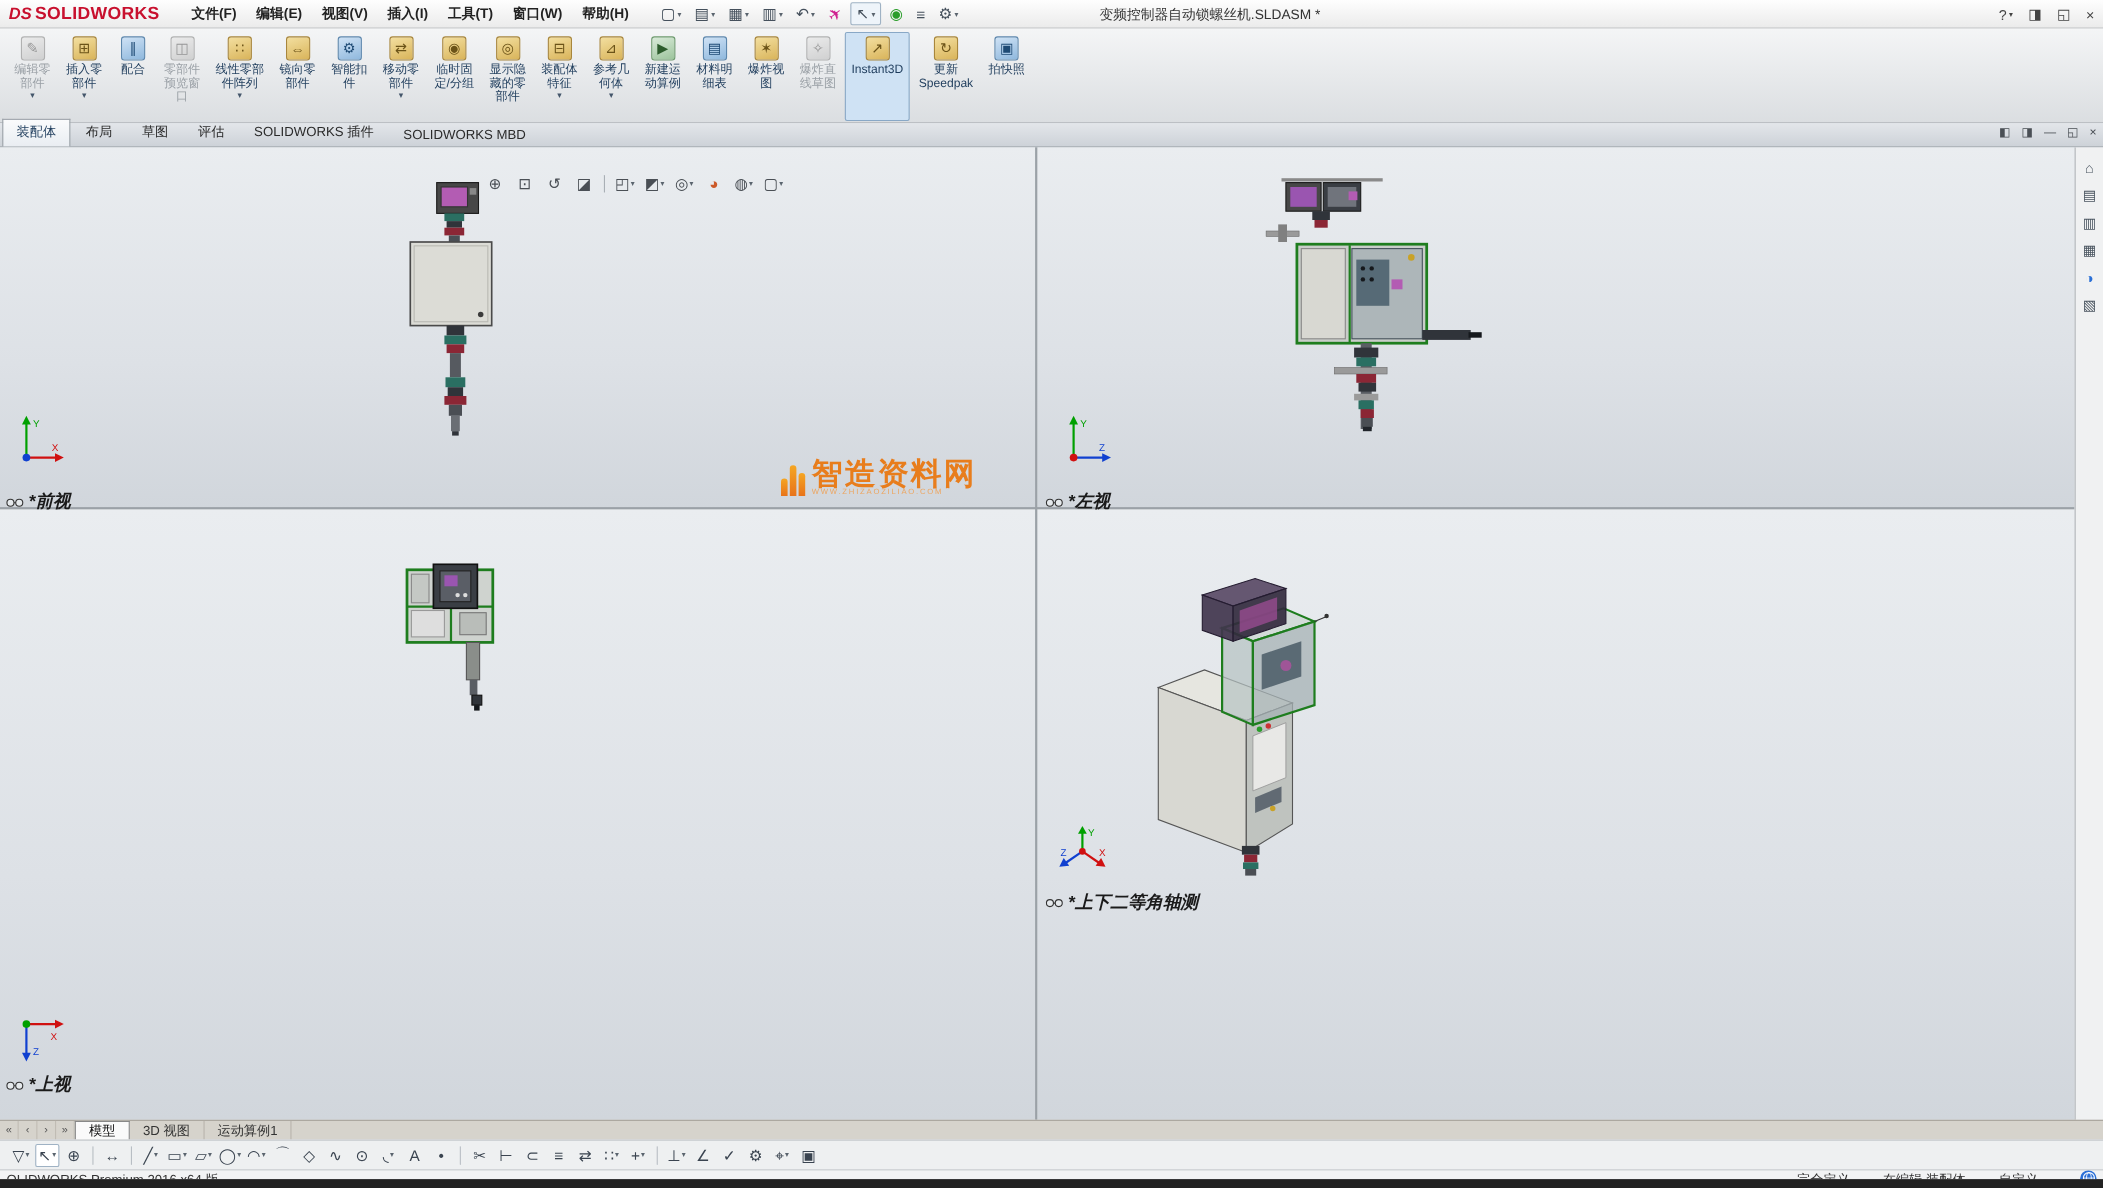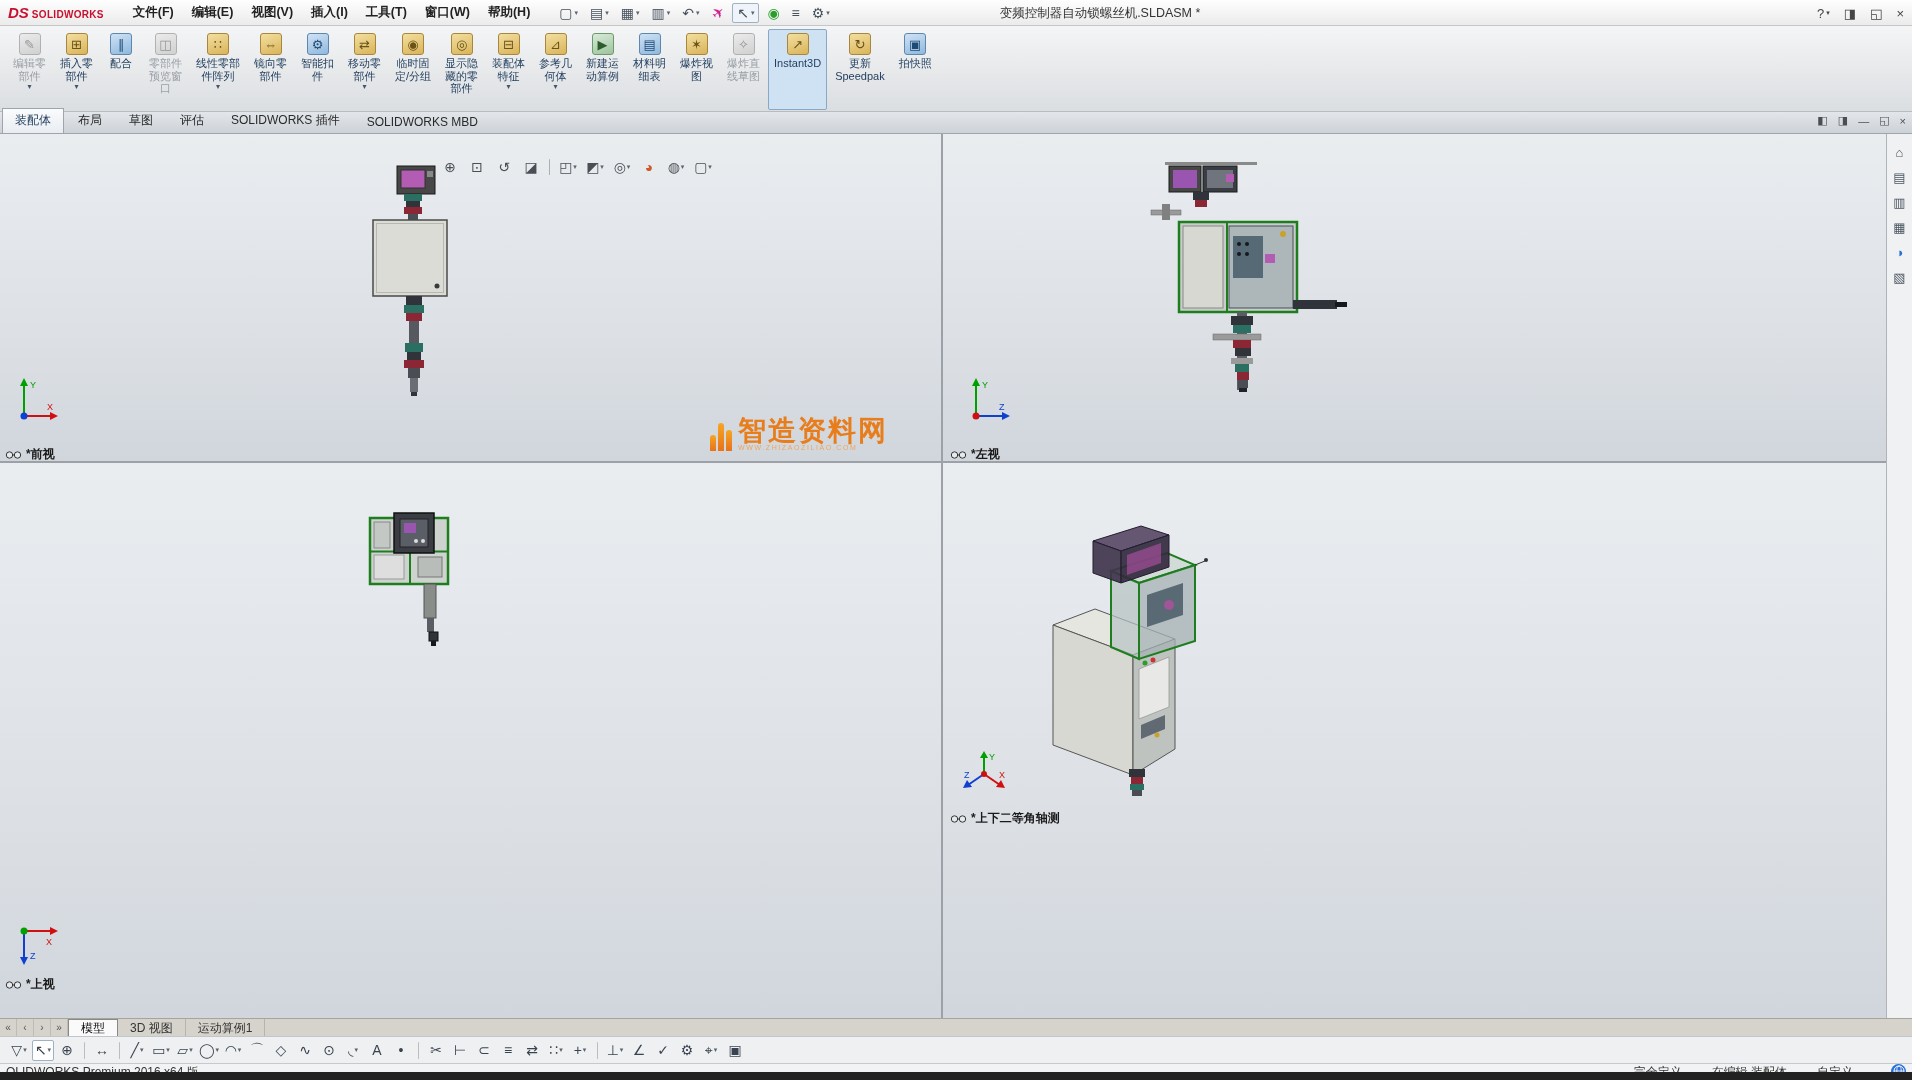--- a/index.html
+++ b/index.html
@@ -3,21 +3,21 @@
 <meta charset="utf-8">
 <style>
   html,body{margin:0;padding:0;background:#222;}
   *{box-sizing:border-box;font-family:"Liberation Sans","DejaVu Sans",sans-serif;}
   .stage{position:relative;width:1912px;height:1072px;background:#dfe3e7;overflow:hidden;}
 
   
   .titlebar{position:absolute;left:0;top:0;width:1912px;height:26px;background:linear-gradient(#fefefe,#ebebeb);border-bottom:1px solid #c6c6c6;display:flex;align-items:center;}
   .logo{display:flex;align-items:baseline;margin-left:8px;}
   .logo-ds{font-style:italic;font-weight:bold;font-size:15px;color:#c8102e;margin-right:3px;}
-  .logo-word{font-weight:bold;font-size:10px;color:#c8102e;letter-spacing:.3px;text-align:center;}
+  .logo-word{font-weight:bold;font-size:16px;color:#c8102e;letter-spacing:.3px;text-align:center;}
   .menubar{display:flex;margin-left:20px;}
   .menu-item{padding:3px 9px;font-size:12.5px;color:#222;font-weight:bold;}
   .qat{display:flex;align-items:center;margin-left:14px;}
   .qat-btn{display:flex;align-items:center;padding:1px 4px;margin:0 2px;color:#45505c;font-size:14px;}
   .qat-btn .caret{font-size:7px;margin-left:2px;color:#5a646e;}
   .qat-rocket{color:#d02090;transform:rotate(-38deg);font-size:15px;}
   .qat-boxed{border:1px solid #9fb2c4;background:#eef4fa;border-radius:2px;}
   .qat-rebuild{color:#2a9d2a;}
   .doc-title{position:absolute;left:1100px;top:0;height:26px;line-height:26px;transform:translateX(-50%);font-size:12.5px;color:#333;white-space:nowrap;}
   .win-controls{position:absolute;right:8px;top:0;height:26px;display:flex;align-items:center;gap:14px;}
@@ -57,21 +57,21 @@
   .model-svg{position:absolute;}
 
   
   .headsup{position:absolute;left:438px;top:156px;display:flex;align-items:center;gap:3px;}
   .hud-btn{min-width:24px;height:22px;display:flex;align-items:center;justify-content:center;color:#4a4f55;font-size:14px;border-radius:2px;}
   .hud-caret{font-size:7px;color:#5a646e;margin-left:1px;}
   .hud-sep{min-width:1px;width:1px;height:16px;background:#a9afb5;padding:0;margin:0 3px;}
   .hud-ball{color:#cc5a2a;}
 
   
-  .view-label{position:absolute;display:flex;align-items:center;gap:4px;font-size:12px;font-weight:600;color:#1a1a1a;white-space:nowrap;}
+  .view-label{position:absolute;display:flex;align-items:center;gap:4px;font-size:16px;font-weight:600;color:#1a1a1a;white-space:nowrap;font-style:italic;}
   .triad{position:absolute;}
 
   
   .watermark{position:absolute;left:710px;top:420px;display:flex;align-items:center;gap:6px;}
   .wm-bars{display:flex;align-items:flex-end;gap:2px;height:30px;}
   .wm-bar{width:6px;border-radius:3px 3px 0 0;background:linear-gradient(#f5a623,#e8731a);}
   .wm-text{display:flex;flex-direction:column;}
   .wm-title{font-size:28px;font-weight:bold;color:#e87d1c;letter-spacing:2px;line-height:22px;}
   .wm-sub{font-size:7px;color:#eda55f;letter-spacing:1.6px;margin-top:2px;}
 

